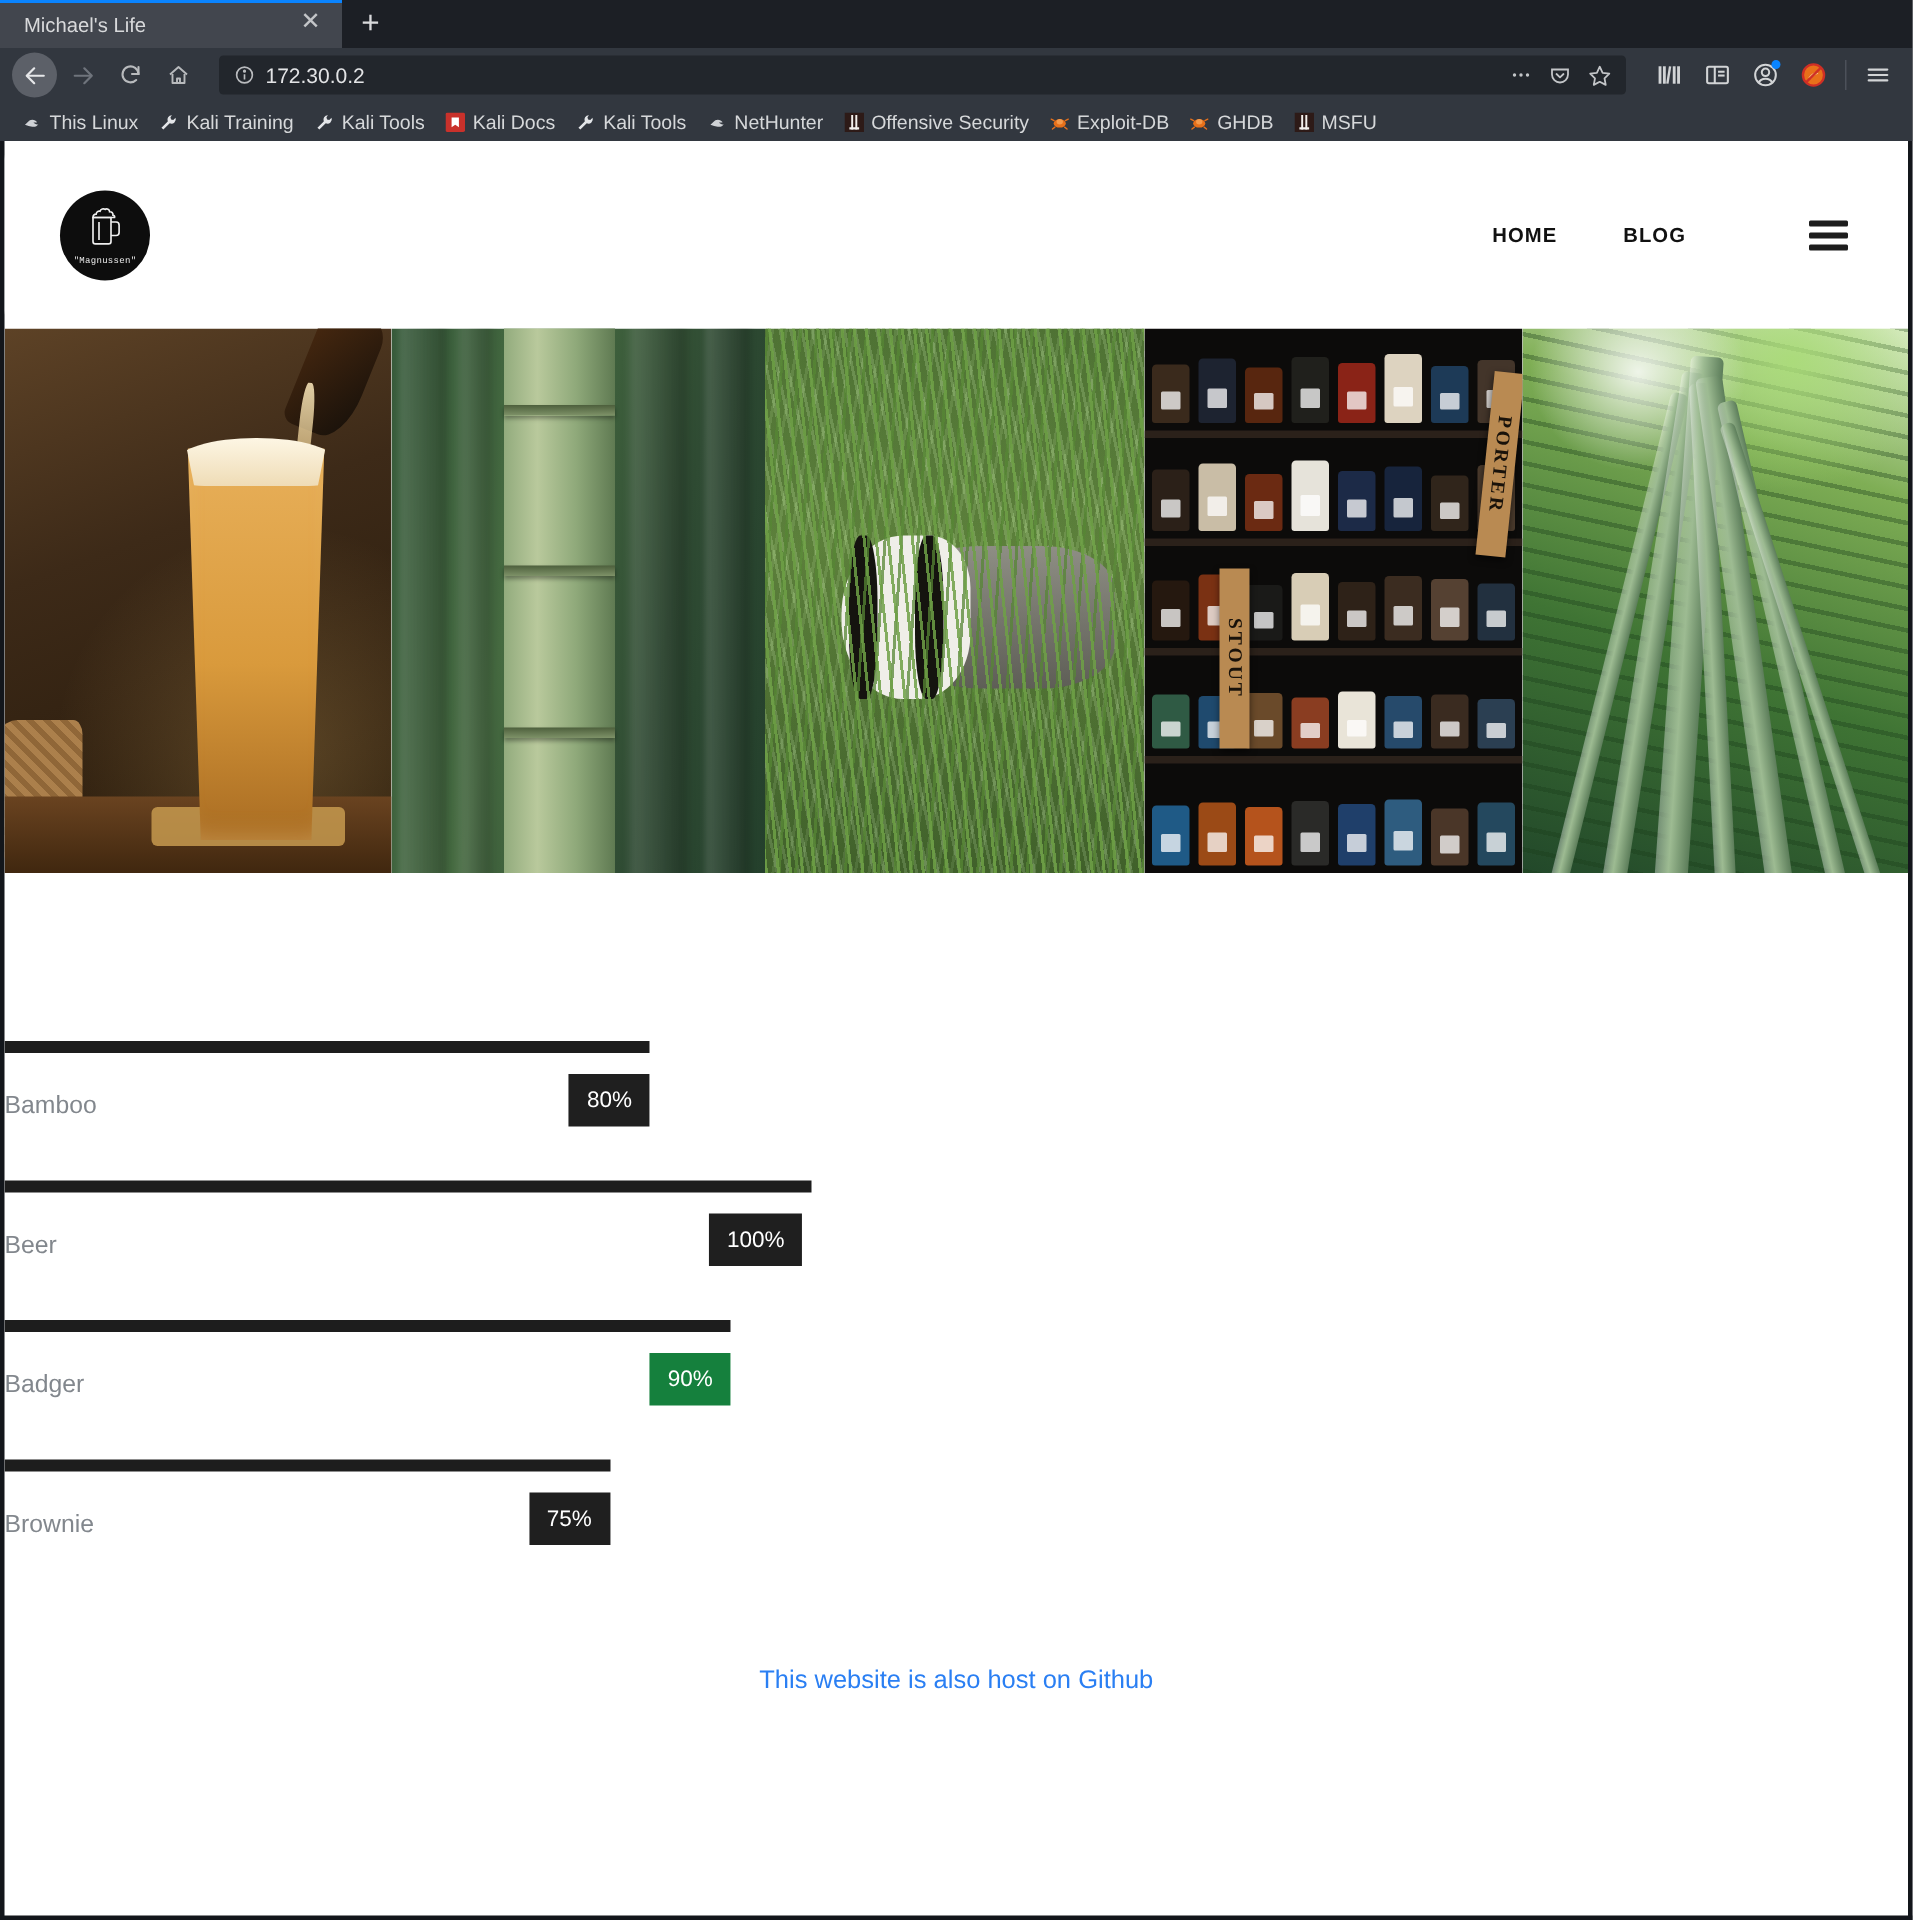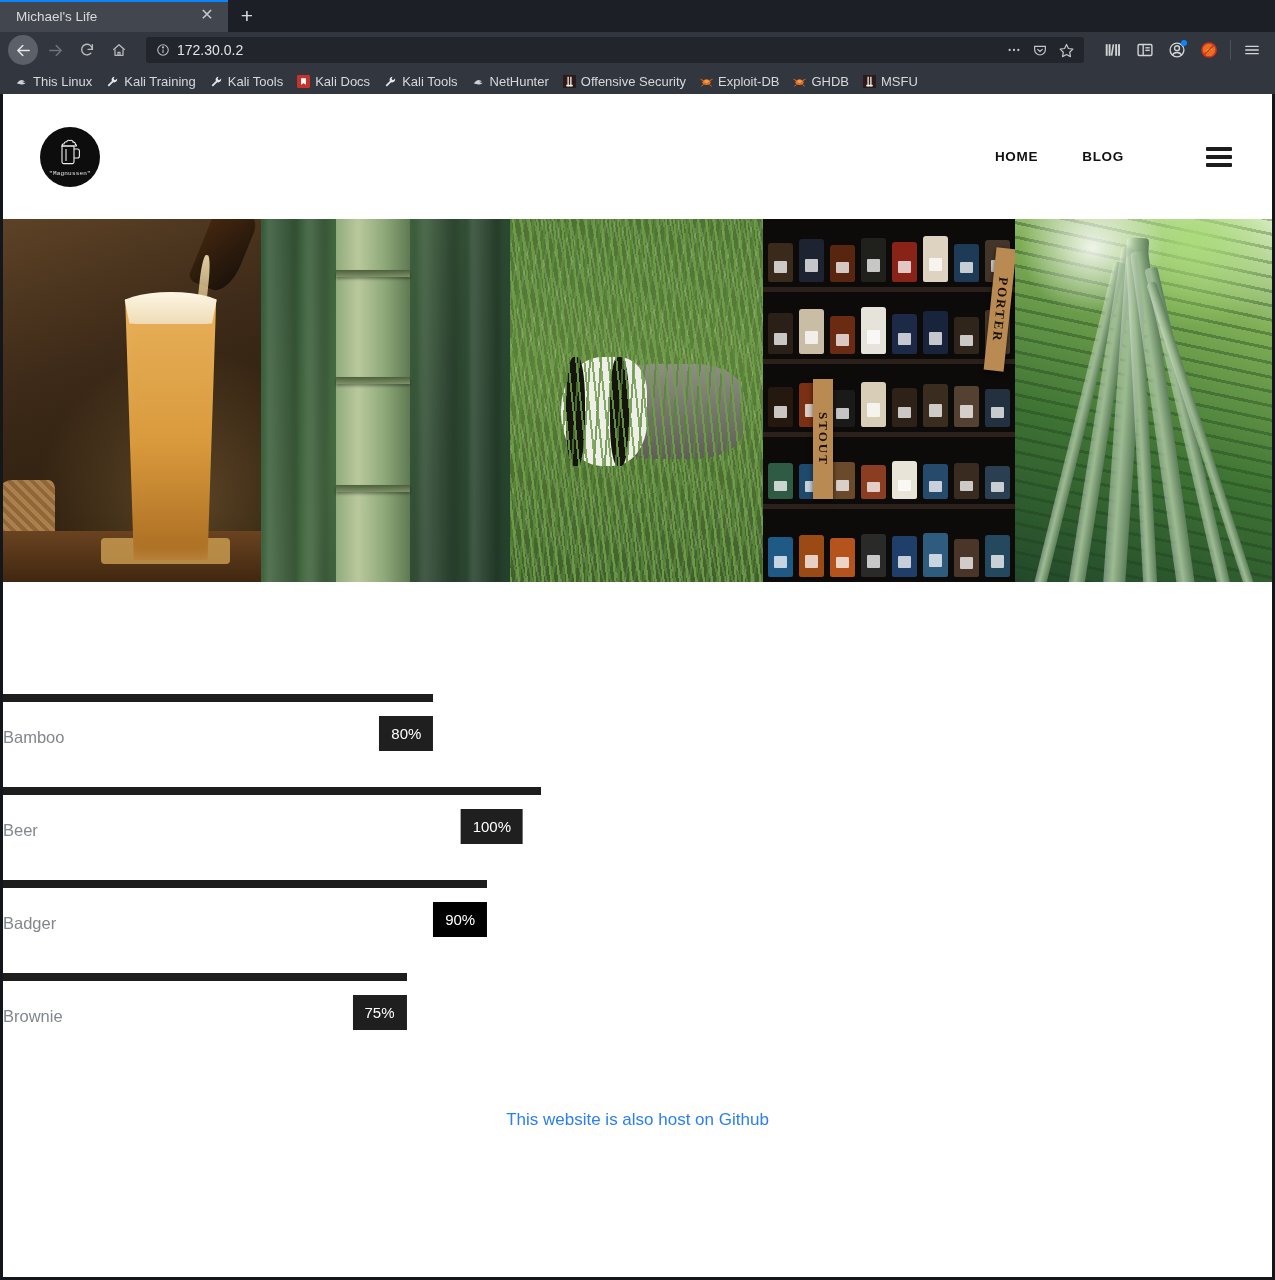--- a/index.html
+++ b/index.html
@@ -711,28 +711,28 @@
             <div class="skill-track">
               <div class="skill-fill" style="width: 430.4px; background: rgb(29, 29, 29);"></div>
               <div class="skill-label">Bamboo</div>
               <div class="skill-pct" style="left: 430.4px; background: rgb(31, 31, 31);">80%</div>
             </div>
           </div>
           <div class="skill">
             <div class="skill-track">
               <div class="skill-fill" style="width: 538px; background: rgb(29, 29, 29);"></div>
               <div class="skill-label">Beer</div>
-              <div class="skill-pct" style="left: 520px; background: rgb(31, 31, 31);">100%</div>
+              <div class="skill-pct" style="left: 532px; background: rgb(31, 31, 31);">100%</div>
             </div>
           </div>
           <div class="skill">
             <div class="skill-track">
               <div class="skill-fill" style="width: 484.2px; background: rgb(29, 29, 29);"></div>
               <div class="skill-label">Badger</div>
-              <div class="skill-pct" style="left: 484.2px; background: #000000;">90%</div>
+              <div class="skill-pct" style="left: 484.2px; background: #15803d;">90%</div>
             </div>
           </div>
           <div class="skill">
             <div class="skill-track">
               <div class="skill-fill" style="width: 403.5px; background: rgb(29, 29, 29);"></div>
               <div class="skill-label">Brownie</div>
               <div class="skill-pct" style="left: 403.5px; background: rgb(31, 31, 31);">75%</div>
             </div>
           </div>
         </div>

